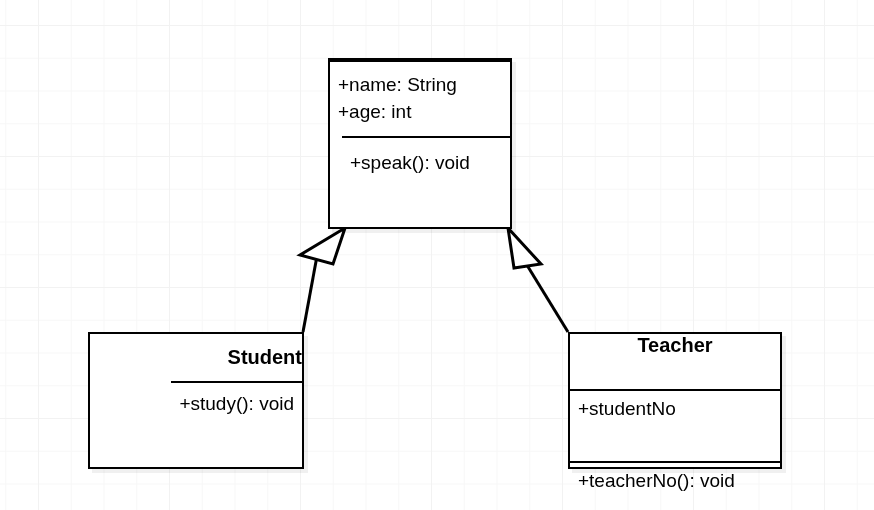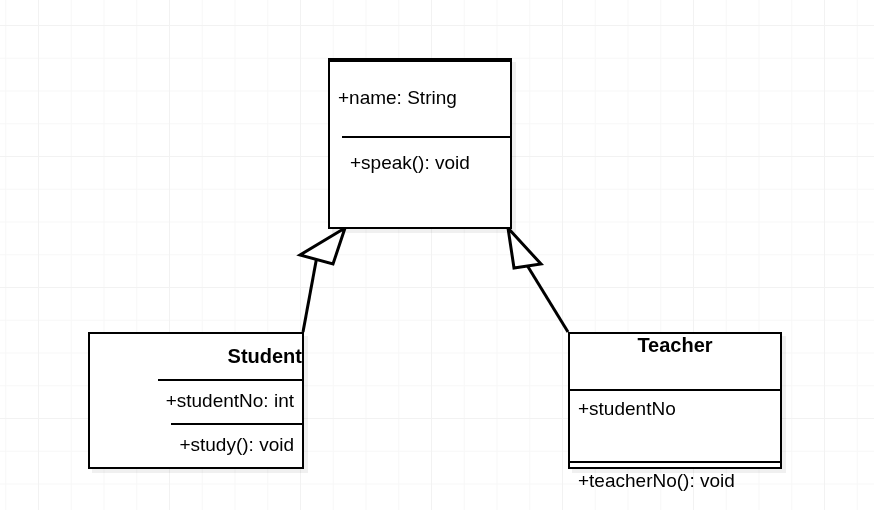--- a/index.html
+++ b/index.html
@@ -104,31 +104,29 @@
 
     <g>
       <line x1="568" y1="332" x2="522" y2="257" stroke="#000000" stroke-width="3"></line>
       <polygon points="508,228 541,264 514,268" fill="#ffffff" stroke="#000000" stroke-width="3" stroke-linejoin="miter"></polygon>
     </g>
   </svg>
 
   <div class="uml-class" id="class-person">
     <div class="compartment attrs">
       <div class="member">+name: String</div>
+      <div class="member">+age: int</div>
     </div>
     <div class="compartment methods">
       <div class="member">+speak(): void</div>
     </div>
   </div>
 
   <div class="uml-class" id="class-student">
     <div class="class-title">Student</div>
-    <div class="compartment attrs">
-      <div class="member">+studentNo: int</div>
-    </div>
     <div class="compartment methods">
       <div class="member">+study(): void</div>
     </div>
   </div>
 
   <div class="uml-class" id="class-teacher">
     <div class="class-title">Teacher</div>
     <div class="compartment attrs">
       <div class="member">+studentNo</div>
     </div>

